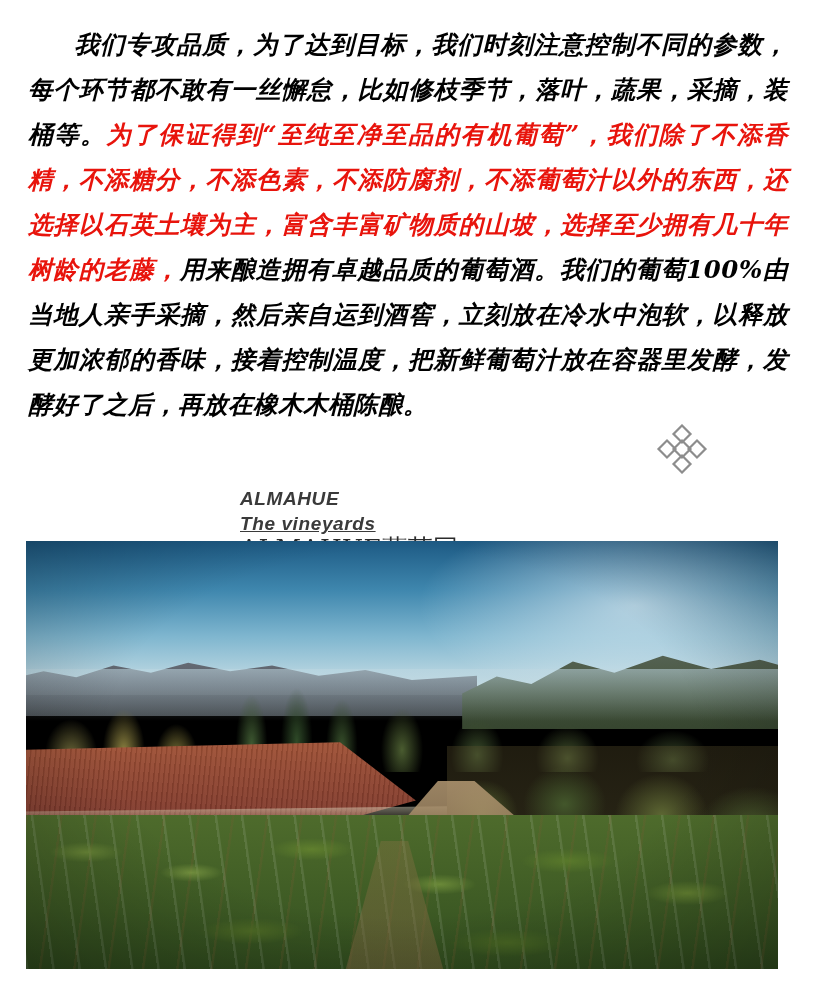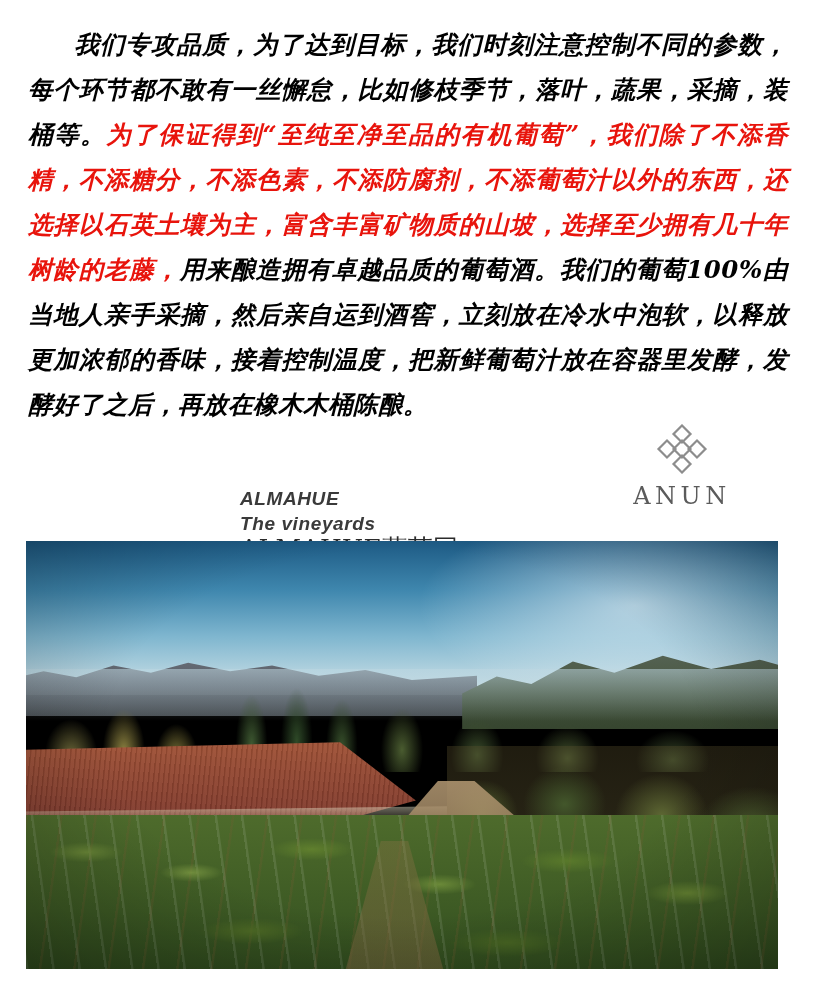--- a/index.html
+++ b/index.html
@@ -68,20 +68,21 @@
     letter-spacing: 0.6px;
   }
   .caption-en2 {
     font-family: "Liberation Sans", sans-serif;
     font-weight: bold;
     font-style: italic;
     font-size: 19px;
     color: #3a3a3a;
     line-height: 25px;
     letter-spacing: 0.6px;
+    text-decoration: underline;
   }
   .caption-cn {
     font-family: "DejaVu Serif", "Liberation Serif", serif;
     font-size: 25px;
     color: #2b2b2b;
     line-height: 26px;
     letter-spacing: 0.4px;
   }
 
   
@@ -275,21 +276,20 @@
   <div class="logo-block">
     <svg class="logo-mark" viewBox="0 0 56 50">
       <g fill="none" stroke="#8d8d8d" stroke-width="2.2">
         <rect x="22" y="4" width="12" height="12" transform="rotate(45 28 10)"></rect>
         <rect x="22" y="34" width="12" height="12" transform="rotate(45 28 40)"></rect>
         <rect x="7" y="19" width="12" height="12" transform="rotate(45 13 25)"></rect>
         <rect x="37" y="19" width="12" height="12" transform="rotate(45 43 25)"></rect>
         <rect x="22" y="19" width="12" height="12" transform="rotate(45 28 25)"></rect>
       </g>
     </svg>
-    <div class="logo-word">ANUN</div>
   </div>
 
   <div class="photo-frame">
     <div class="photo">
       <div class="ph-sky"></div>
       <div class="ph-sky-glow"></div>
       <div class="ph-mtn-left"></div>
       <div class="ph-mtn-right"></div>
       <div class="ph-mtn-haze"></div>
       <div class="ph-treeline"></div>

